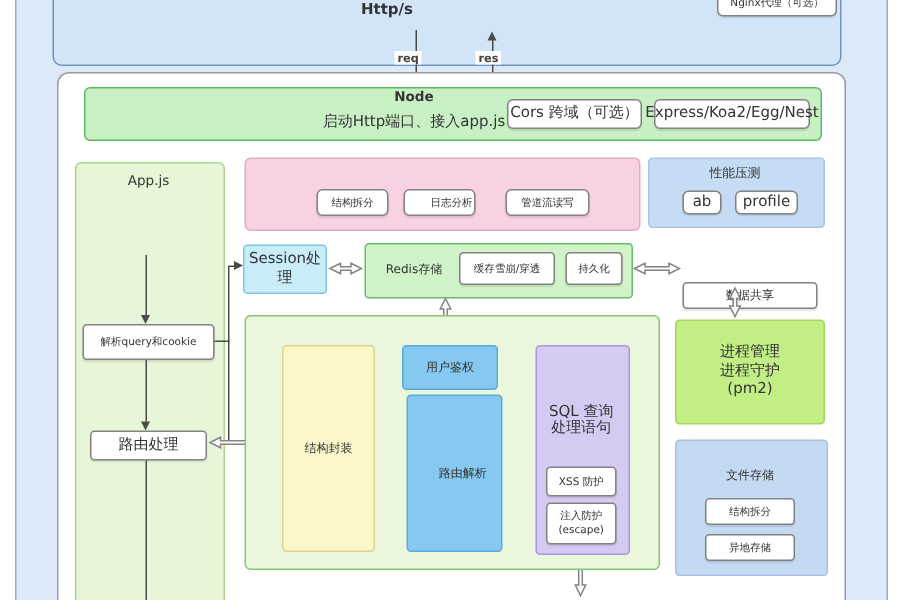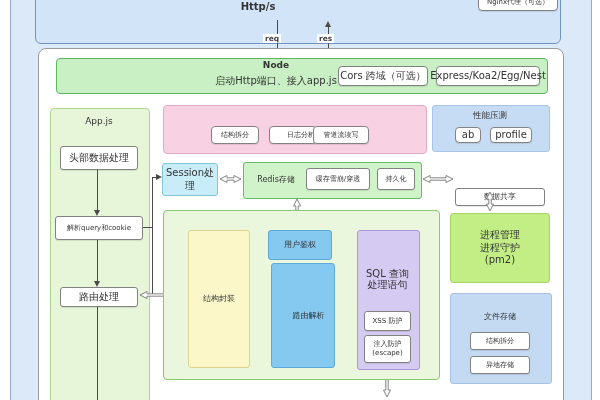--- a/index.html
+++ b/index.html
@@ -52,23 +52,20 @@
   <div class="box wbox f75" style="left:338px;top:66px;width:90px;height:20px;border-radius:4px;">
     <span>Cors 跨域（可选）</span>
   </div>
   <div class="box wbox f75" style="left:436px;top:66px;width:104px;height:20px;border-radius:4px;">
     <span>Express/Koa2/Egg/Nest</span>
   </div>
 
   <div class="panel" style="left:50px;top:108px;width:98px;height:312px;background:var(--panel_green_bg);border-color:var(--panel_green_border);"></div>
   <div class="title f9" style="left:50px;top:116px;width:98px;">App.js</div>
 
-  <div class="box wbox f75" style="left:60px;top:146px;width:78px;height:24px;">
-    <span>头部数据处理</span>
-  </div>
   <div class="vline" style="left:97px;top:170px;height:40px;"></div>
   <div class="tri-down" style="left:94px;top:210px;"></div>
 
   <div class="box wbox f7" style="left:55px;top:216px;width:88px;height:24px;">
     <span>解析query和cookie</span>
   </div>
   <div class="vline" style="left:97px;top:240px;height:41px;"></div>
   <div class="tri-down" style="left:94px;top:281px;"></div>
 
   <div class="box wbox f75" style="left:60px;top:287px;width:78px;height:20px;">
@@ -86,21 +83,21 @@
   </div>
 
   <div class="panel" style="left:163px;top:105px;width:262px;height:47px;background:var(--pink_bg);border-color:var(--pink_border);"></div>
   <div class="title f85" style="left:163px;top:110px;width:262px;margin-top:16px;">日志记录</div>
   <div class="box wbox f7" style="left:211px;top:126px;width:48px;height:18px;border-radius:4px;">
     <span>结构拆分</span>
   </div>
   <div class="box wbox f7" style="left:269px;top:126px;width:48px;height:18px;border-radius:4px;padding-left:16px;">
     <span>日志分析</span>
   </div>
-  <div class="box wbox f7" style="left:313px;top:126px;width:56px;height:18px;border-radius:4px;font-family:Liberation Serif, serif;">
+  <div class="box wbox f7" style="left:337px;top:126px;width:56px;height:18px;border-radius:4px;font-family:Liberation Serif, serif;">
     <span>管道流读写</span>
   </div>
 
   <div class="panel" style="left:432px;top:105px;width:116px;height:45px;background:var(--blue_panel_bg);border-color:var(--blue_panel_border);border-radius:3px;"></div>
   <div class="title f85" style="left:432px;top:110px;width:116px;">性能压测</div>
   <div class="box wbox f75" style="left:455px;top:127px;width:26px;height:16px;border-radius:4px;">
     <span>ab</span>
   </div>
   <div class="box wbox f75" style="left:490px;top:127px;width:42px;height:16px;border-radius:4px;">
     <span>profile</span>

